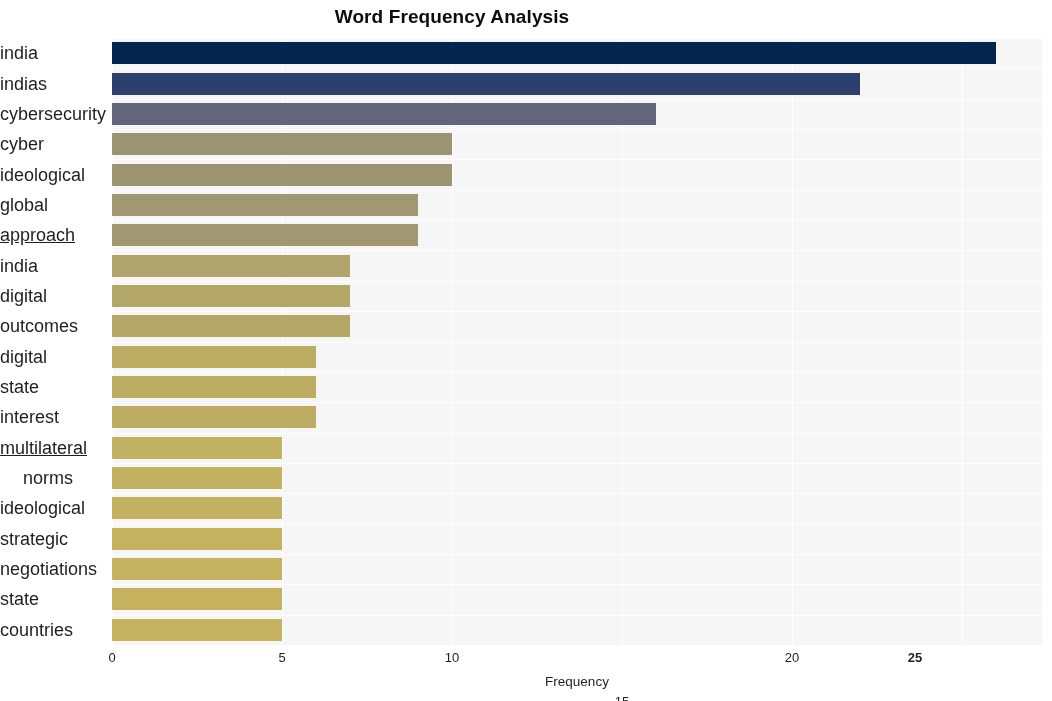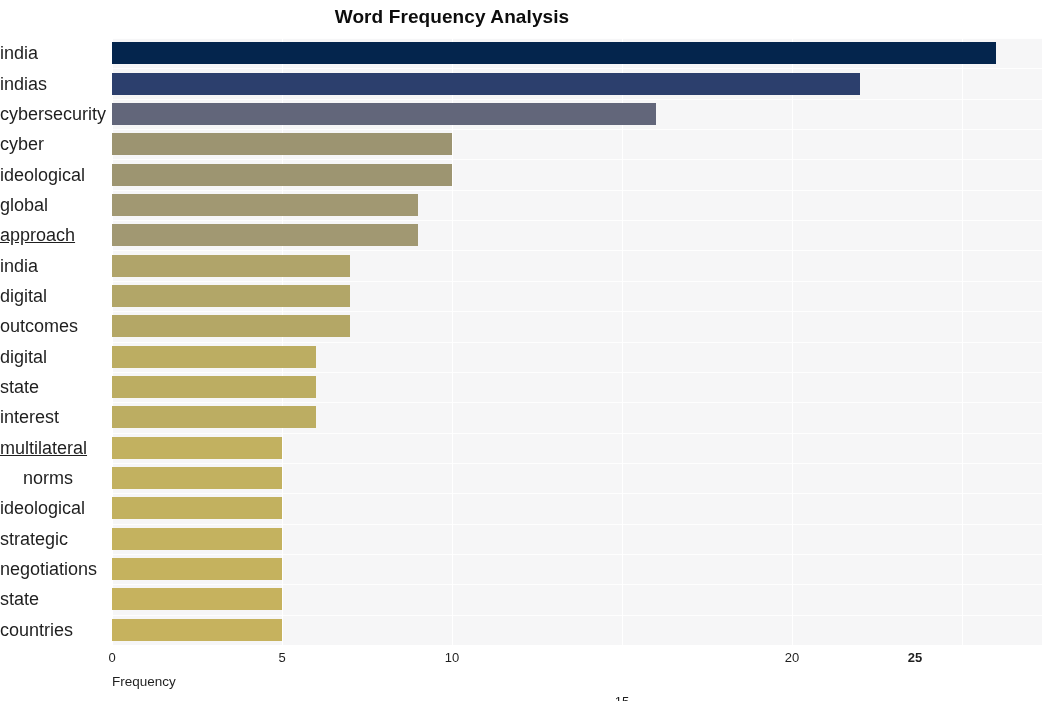--- a/index.html
+++ b/index.html
@@ -75,21 +75,21 @@
     width: 60px;
     text-align: center;
     font-size: 13px;
     color: #1f1f1f;
   }
   #xaxis-label {
     position: absolute;
     left: 112px;
     top: 674px;
     width: 930px;
-    text-align: left;
+    text-align: center;
     font-size: 13.5px;
     color: #1f1f1f;
   }
 </style>
 </head>
 <body>
 
 <div id="figure">
 
   <div id="chart-title">Word Frequency Analysis</div>

